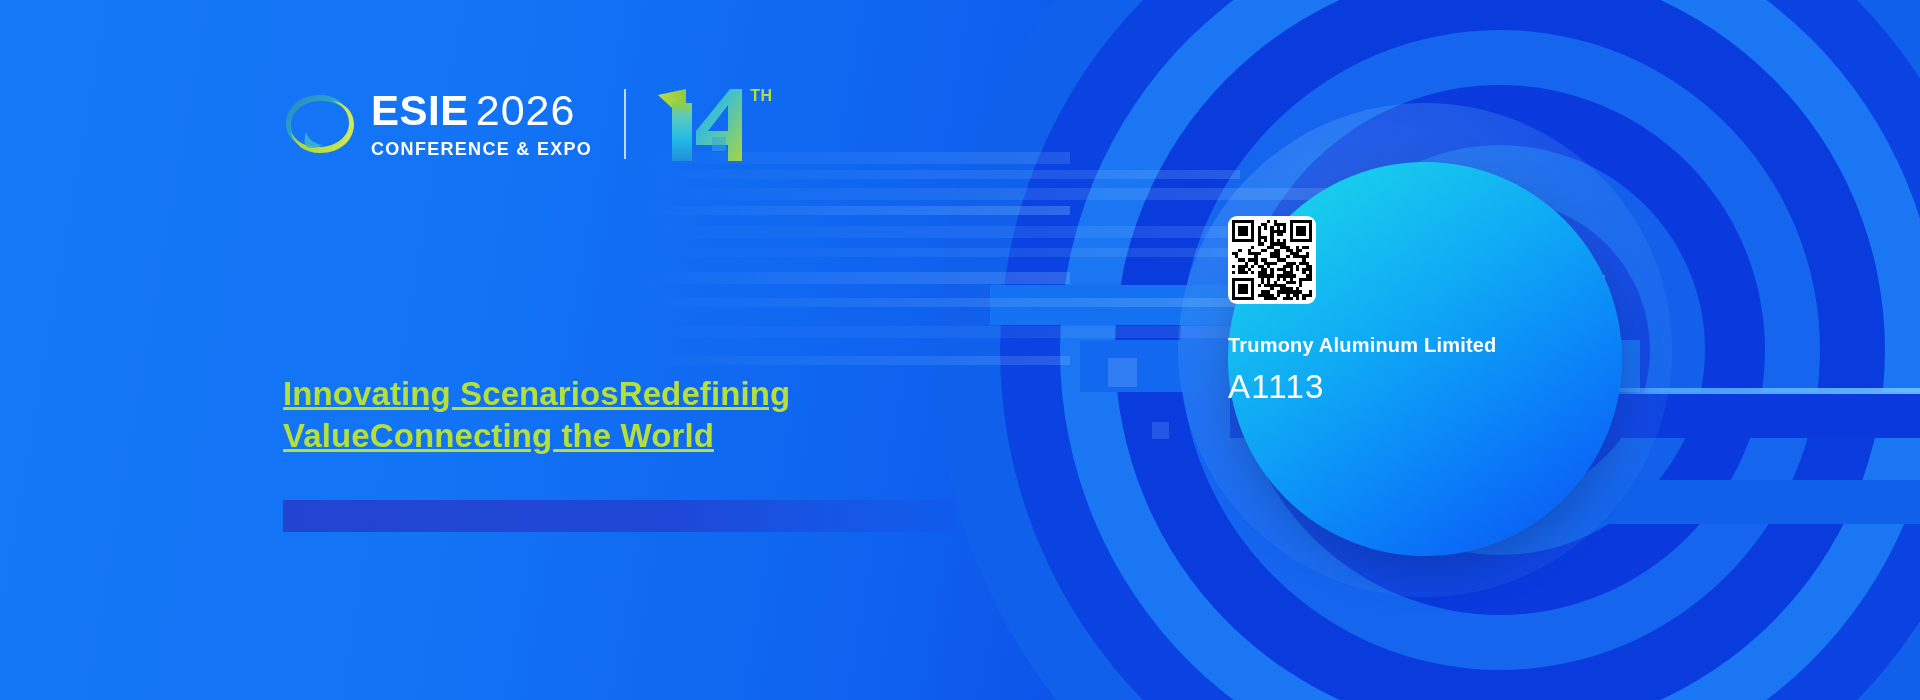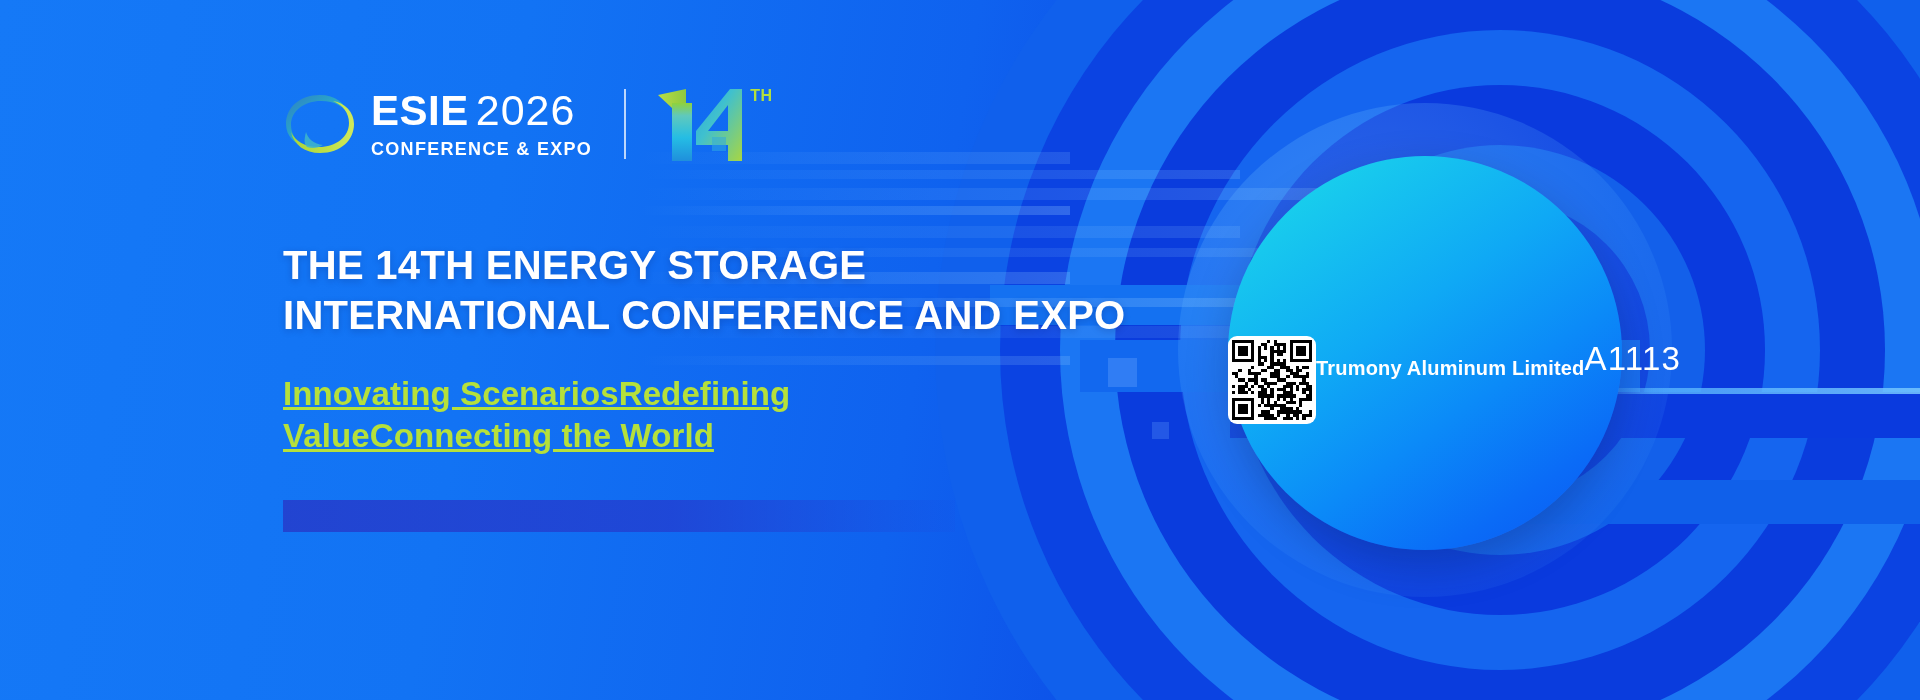--- a/index.html
+++ b/index.html
@@ -124,25 +124,25 @@
   }
   .infobox .bold { font-weight:bold; }
 
   
   .badge-halo {
     position:absolute; left:1178px; top:103px;
     width:494px; height:494px; border-radius:50%;
     background:radial-gradient(circle at 38% 30%, rgba(120,200,255,.32), rgba(70,160,255,.16) 62%, rgba(40,120,250,.05) 100%);
   }
   .badge {
-    position:absolute; left:1228px; top:156px;
+    position:absolute; left:1228px; top:162px;
     width:394px; height:394px; border-radius:50%;
     background:linear-gradient(145deg,#1ae0e8 0%, #17c7ee 18%, #0fa9f5 42%, #0b8bf8 62%, #0a6bf7 82%, #0b55f2 100%);
     box-shadow:0 16px 42px rgba(3,25,95,.30);
-    display:flex; flex-direction:row; align-items:center;
+    display:flex; flex-direction:column; align-items:flex-start;
   }
   .qr-card {
     margin-top:54px;
     width:88px; height:88px; border-radius:9px;
     background:#ffffff; padding:5px;
     display:flex; align-items:center; justify-content:center;
   }
   .qr-card svg { display:block; }
   .company {
     margin-top:30px;
@@ -244,24 +244,20 @@
           <path d="M6 10 L34 4 L34 20 L20 23 Z" fill="url(#flagG)"></path>
           <rect x="20" y="18" width="20" height="58" fill="url(#oneG)"></rect>
           <path d="M78 4 L90 4 L90 76 L76 76 L76 60 L44 60 L44 46 Z M76 20 L56 46 L76 46 Z" fill="url(#fourG)"></path>
           <rect x="60" y="52" width="14" height="14" fill="#2fa9e0" opacity=".55"></rect>
         </svg>
       </span>
       <span class="ord-th">TH</span>
     </span>
   </div>
 
-  <div class="headline">
-    <div>THE 14TH ENERGY STORAGE</div>
-    <div>INTERNATIONAL CONFERENCE AND EXPO</div>
-  </div>
 
   <div class="tagline">
     <div>Innovating ScenariosRedefining</div>
     <div>ValueConnecting the World</div>
   </div>
 
   <div class="infobox">
   </div>
 
   <div class="badge-halo"></div>

